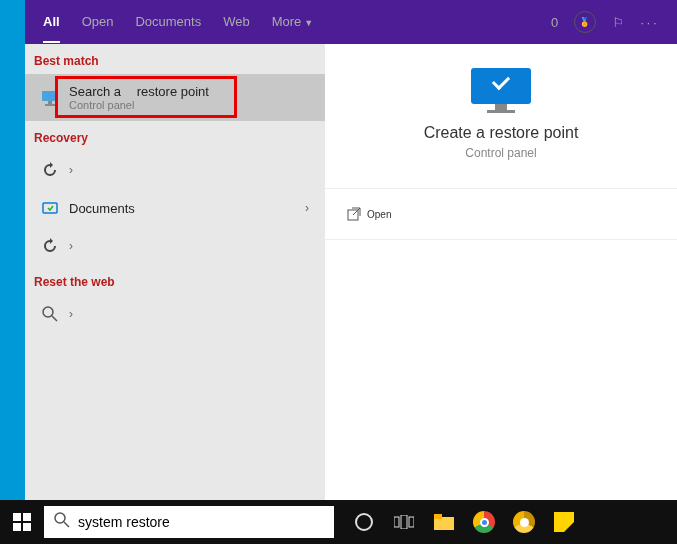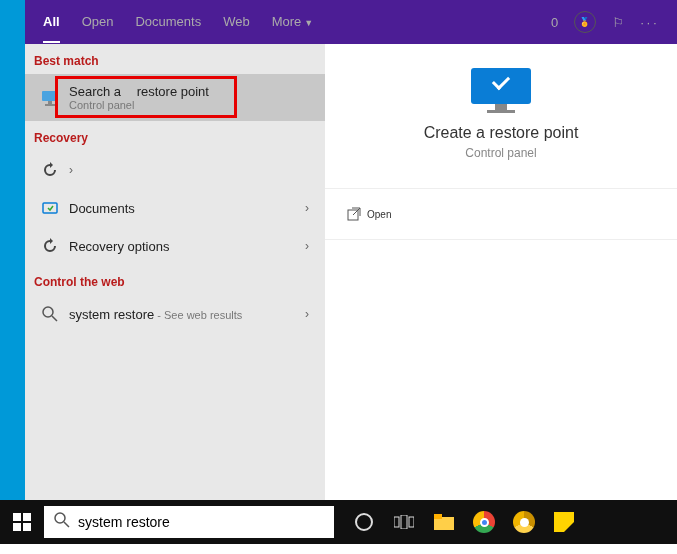--- a/index.html
+++ b/index.html
@@ -96,32 +96,30 @@
       </span>
     <div class="txt t1">Documents</div>
     <span class="arr">›</span>
   </div>
   <div class="item">
     <span class="ic">
         <svg width="16" height="16">
           <path d="M8 2a6 6 0 1 0 6 6h-2a4 4 0 1 1-4-4v2l3-3-3-3z" fill="#444"></path>
         </svg>
       </span>
-    <div class="txt t1">Recovery options</div>
     <span class="arr">›</span>
   </div>
-  <div class="sect">Control the web</div>
+  <div class="sect">Reset the web</div>
   <div class="item">
     <span class="ic">
         <svg width="16" height="16">
           <circle cx="6" cy="6" r="5" fill="none" stroke="#555" stroke-width="1.5"></circle>
           <line x1="10" y1="10" x2="15" y2="15" stroke="#555" stroke-width="1.5"></line>
         </svg>
       </span>
-    <div class="txt t1"><span>system restore</span><span class="t2"> - See web results</span></div>
     <span class="arr">›</span>
   </div>
 </div>
 
 <div class="right">
   <div class="mon">
     <div class="screen">
         <div class="check"></div>
       </div>
     <div class="stand"></div>

